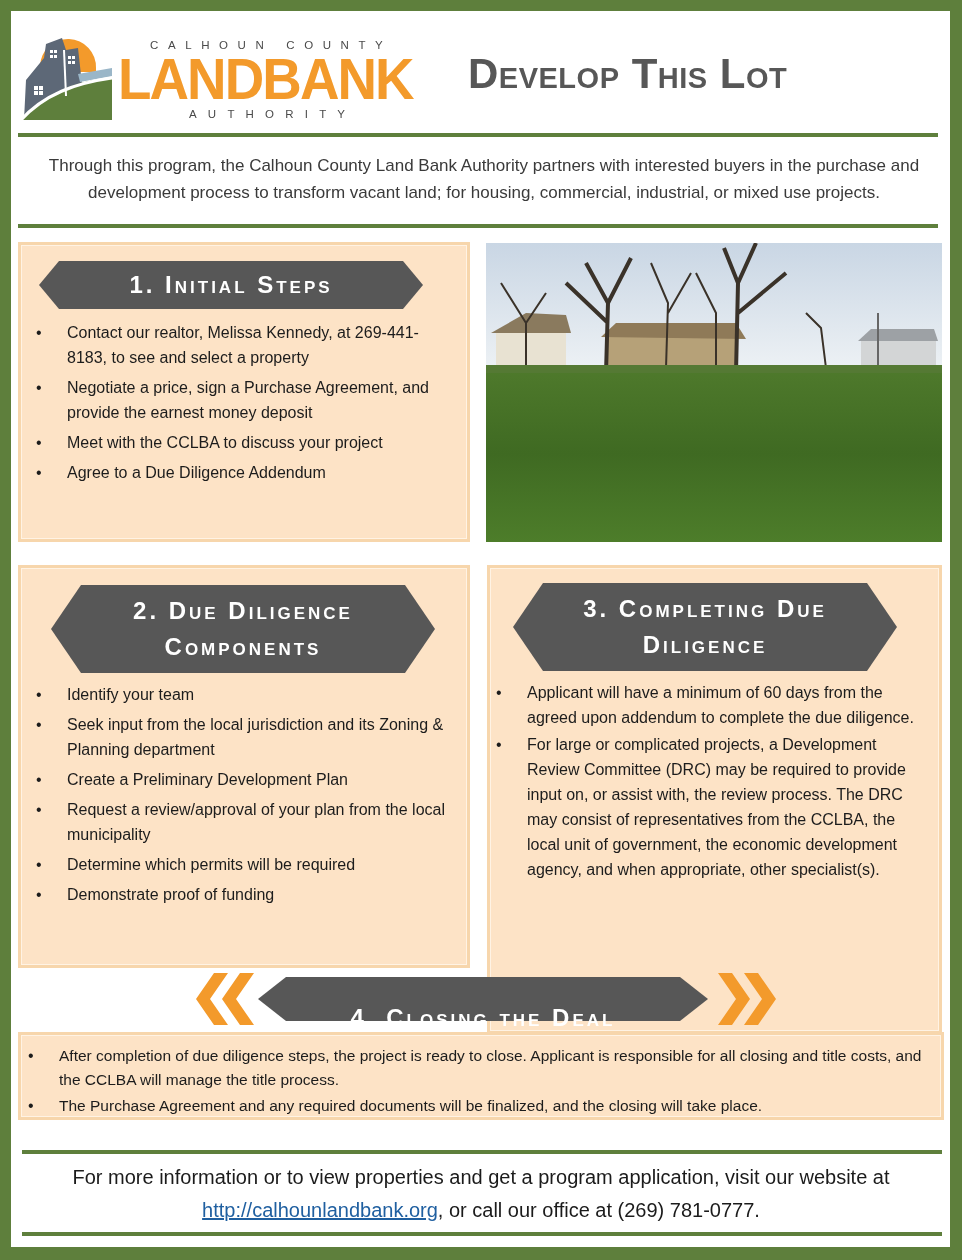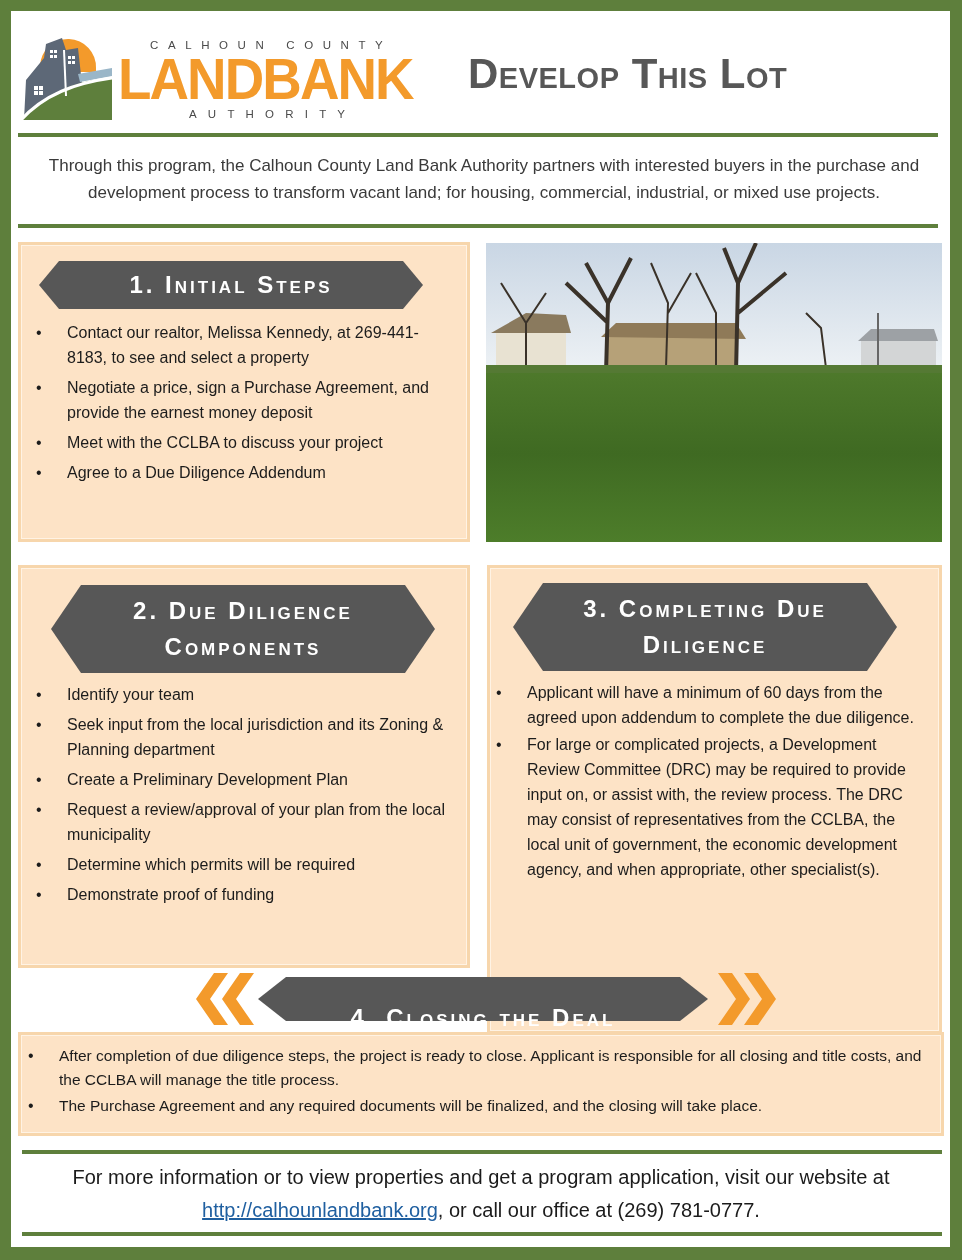--- a/index.html
+++ b/index.html
@@ -180,21 +180,21 @@
 </svg>
 <svg style="position:absolute; left:258px; top:977px;" width="450" height="44">
   <polygon points="28,0 422,0 450,22 422,44 28,44 0,22" fill="#575757"></polygon>
 </svg>
 <div class="banner" style="left:258px; top:977px; width:450px; height:44px; background:transparent; font-size:24px;margin-top:19px;">4. Closing the Deal</div>
 <svg class="chev" style="left:704px;" viewBox="0 0 72 52">
   <polygon points="14,0 28,0 46,26 28,52 14,52 32,26" fill="#f39a2b"></polygon>
   <polygon points="40,0 54,0 72,26 54,52 40,52 58,26" fill="#f39a2b"></polygon>
 </svg>
 
-<div class="panel" style="left:18px; top:1032px; width:926px; height:104px;">
+<div class="panel" style="left:18px; top:1032px; width:926px; height:88px;">
   <ul class="bullets" style="left:7px; top:9px; width:900px;">
     <li style="font-size:15.5px; line-height:24px; padding-left:31px; margin-bottom:2px;">After completion of due diligence steps, the project is ready to close. Applicant is responsible for all closing and title costs, and the CCLBA will manage the title process.</li>
     <li style="font-size:15.5px; line-height:24px; padding-left:31px;">The Purchase Agreement and any required documents will be finalized, and the closing will take place.</li>
   </ul>
 </div>
 
 <div class="hr" style="left:22px; top:1150px; width:920px;"></div>
 
 <div class="footer-text">
   <div>For more information or to view properties and get a program application, visit our website at</div>

